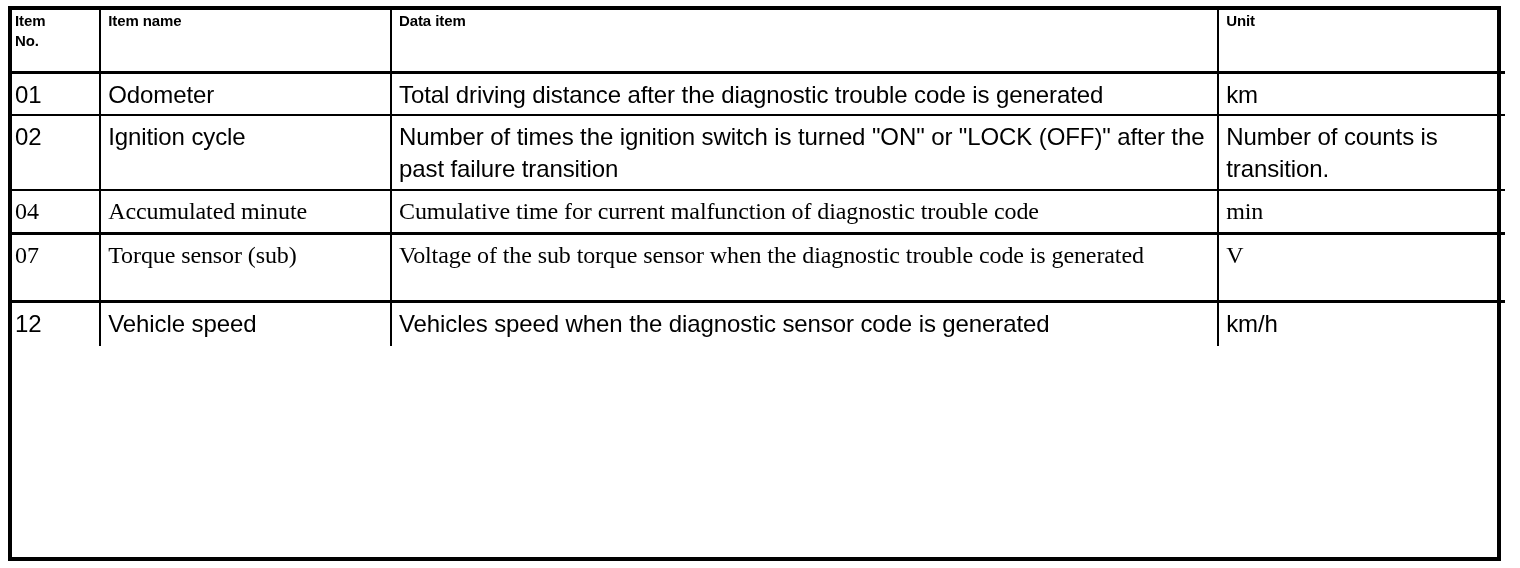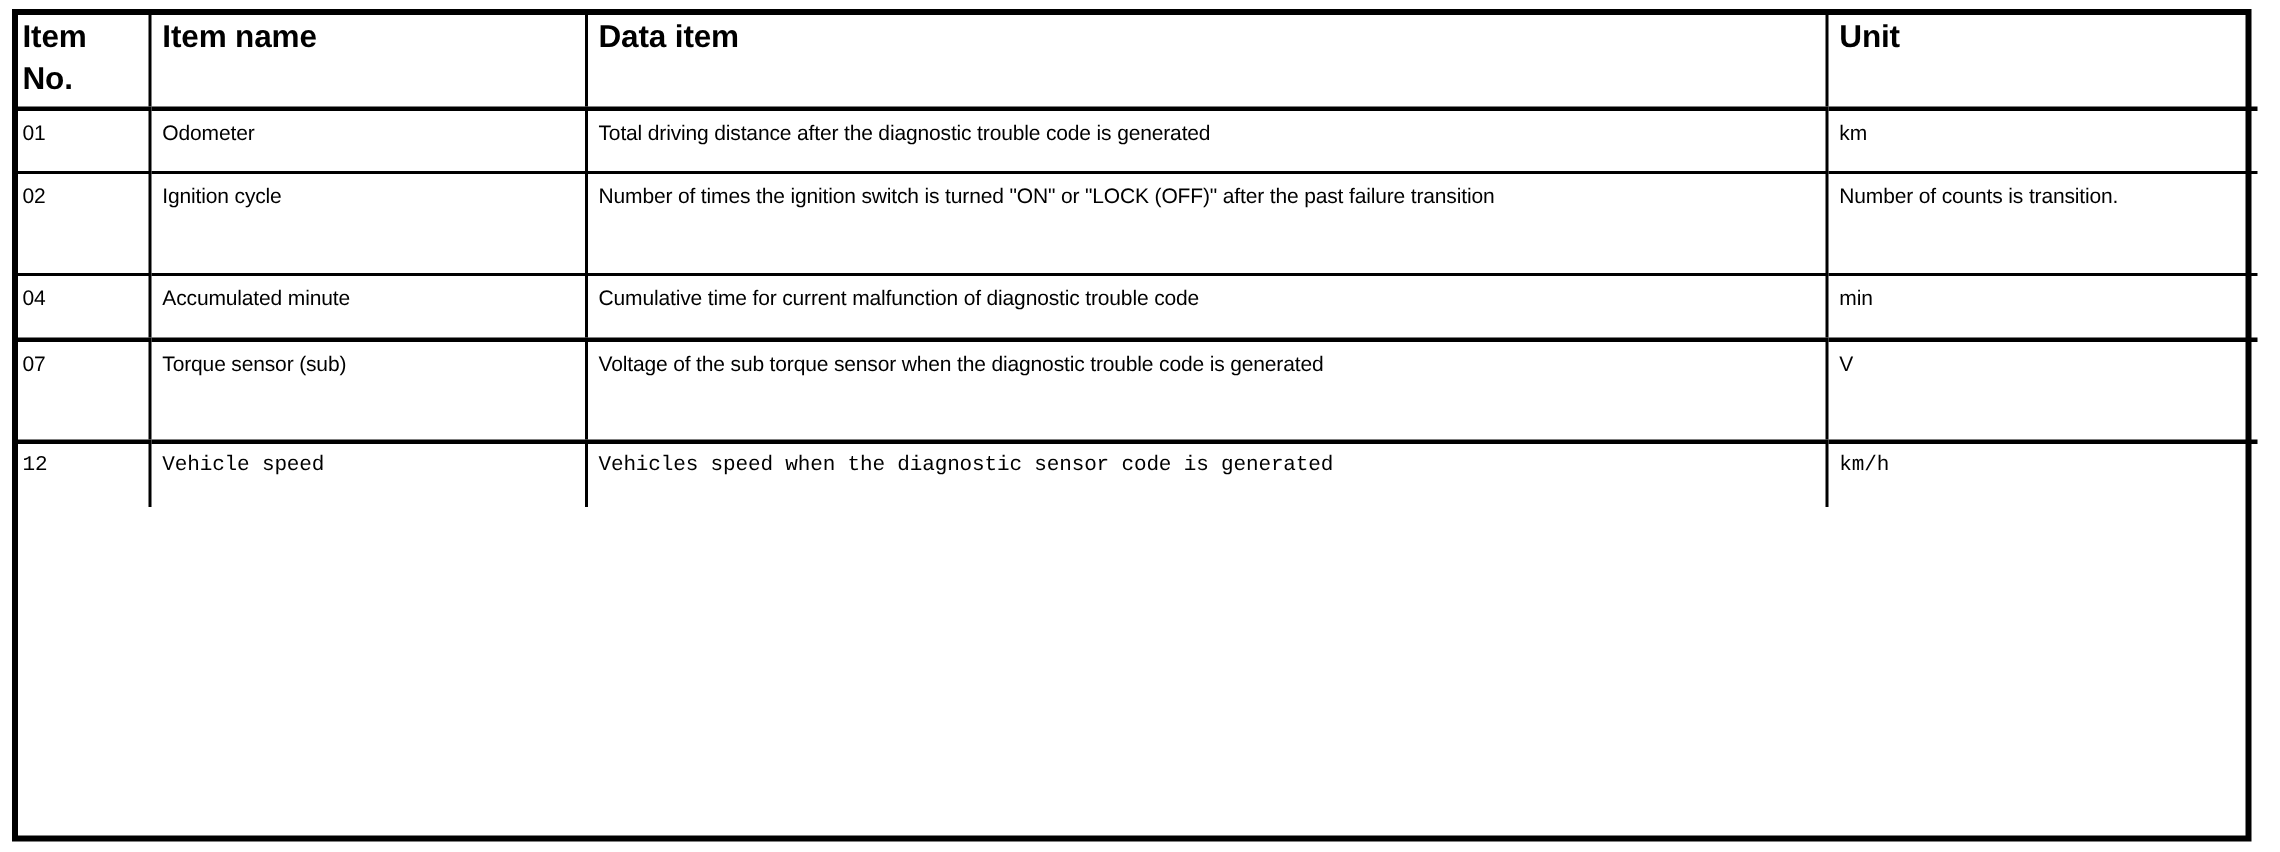--- a/index.html
+++ b/index.html
@@ -48,48 +48,48 @@
     box-sizing: border-box;
     pointer-events: none;
   }
 
   table.dtc-table td,
   table.dtc-table th {
     border-left: 2px solid #000000;
     border-bottom: 2px solid #000000;
     vertical-align: top;
     padding: 5px 6px 4px 7px;
-    font-size: 14px;
+    font-size: 24px;
     line-height: 1.33;
     font-weight: normal;
     text-align: left;
     letter-spacing: -0.1px;
     background: #ffffff;
   }
 
   table.dtc-table tr > td:first-child,
   table.dtc-table tr > th:first-child {
     border-left: 0;
   }
 
   table.dtc-table tr:last-child > td {
     border-bottom: 0;
-    font-family: Liberation Mono, monospace;
   }
 
   
   table.dtc-table thead th {
     font-weight: bold;
-    font-size: 21px;
+    font-size: 15px;
     border-bottom: 3px solid #000000;
   }
 
   
   tr.sep-thick > td {
     border-bottom: 3px solid #000000;
+    font-family: Liberation Serif, serif;
   }
 
   
   col.c-no   { width: 92px; }
   col.c-name { width: 290px; }
   col.c-data { width: 825px; }
   col.c-unit { width: 286px; }
 
   .cell-text { display: block; white-space: pre-line; }
 </style>

